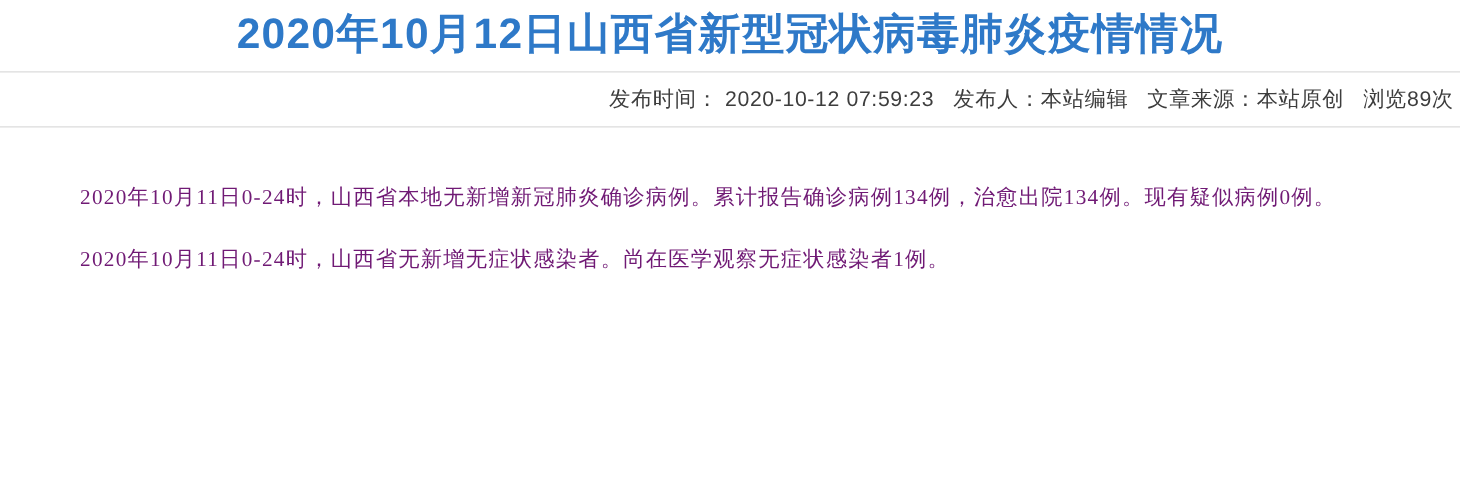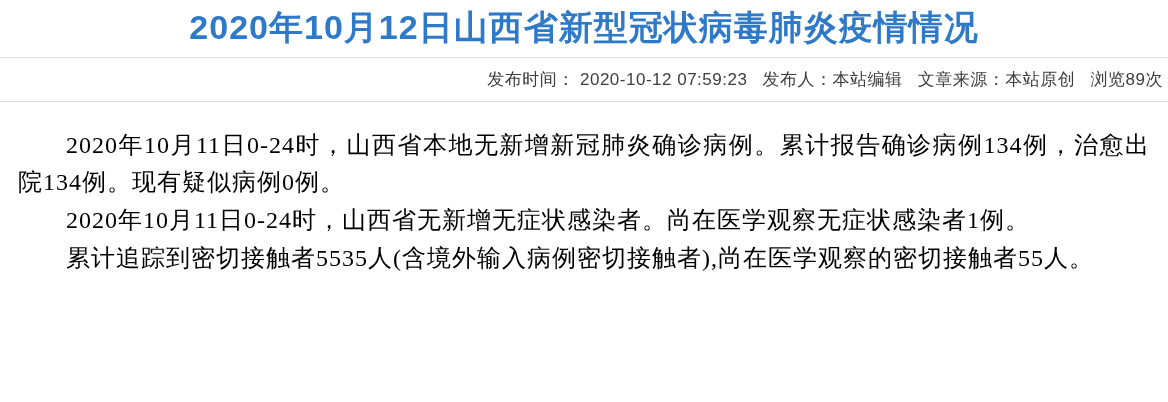--- a/index.html
+++ b/index.html
@@ -33,26 +33,26 @@
     font-size: 17px;
     color: #3d3d3d;
     padding: 10px 0 10px 0;
     letter-spacing: 0.5px;
   }
   .article-meta span { margin: 0 5px; }
   .article-body {
     padding: 24px 17px 0 17px;
   }
   .article-body p {
-    margin: 1px;
+    margin: 13px;
     text-indent: 2em;
-    font-size: 24px;
+    font-size: 17px;
     line-height: 37px;
     text-align: justify;
-    color: #000000;
+    color: #701a75;
     letter-spacing: 1px;
   }
 </style>
 </head>
 <body>
 
 <div class="article">
 
   <h1 class="article-title">2020年10月12日山西省新型冠状病毒肺炎疫情情况</h1>
 
@@ -63,16 +63,15 @@
     <span>发布人：本站编辑</span>
     <span>文章来源：本站原创</span>
     <span>浏览89次</span>
   </div>
 
   <hr class="divider">
 
   <div class="article-body">
     <p>2020年10月11日0-24时，山西省本地无新增新冠肺炎确诊病例。累计报告确诊病例134例，治愈出院134例。现有疑似病例0例。</p>
     <p>2020年10月11日0-24时，山西省无新增无症状感染者。尚在医学观察无症状感染者1例。</p>
-    <p>累计追踪到密切接触者5535人(含境外输入病例密切接触者),尚在医学观察的密切接触者55人。</p>
   </div>
 
 </div>
 
 </body></html>

